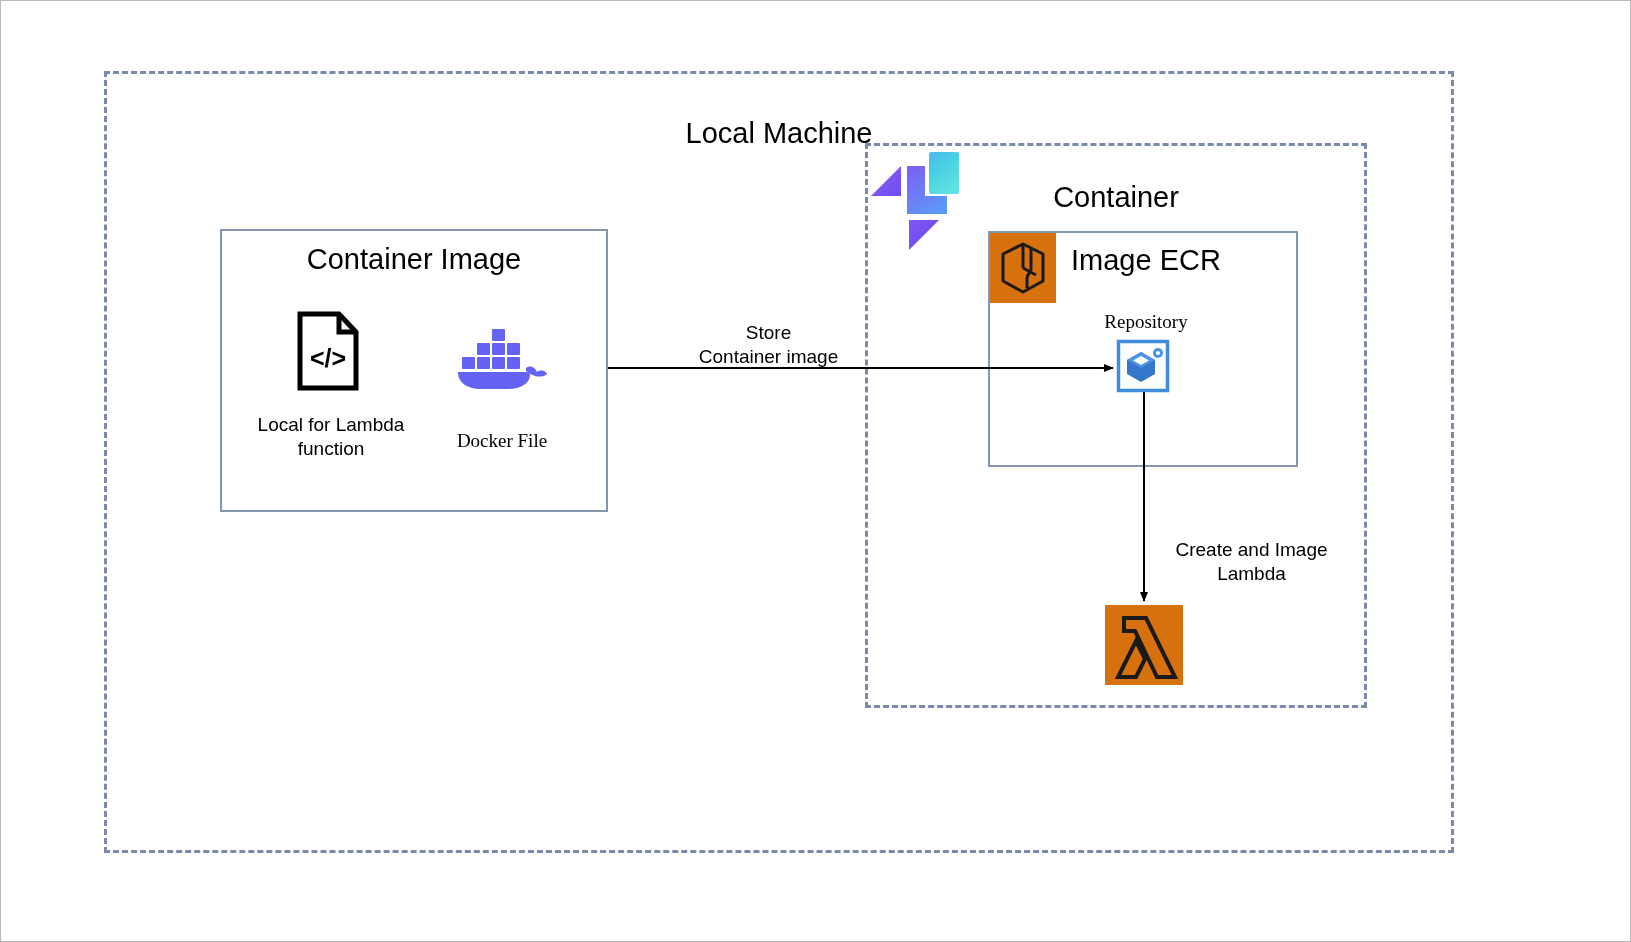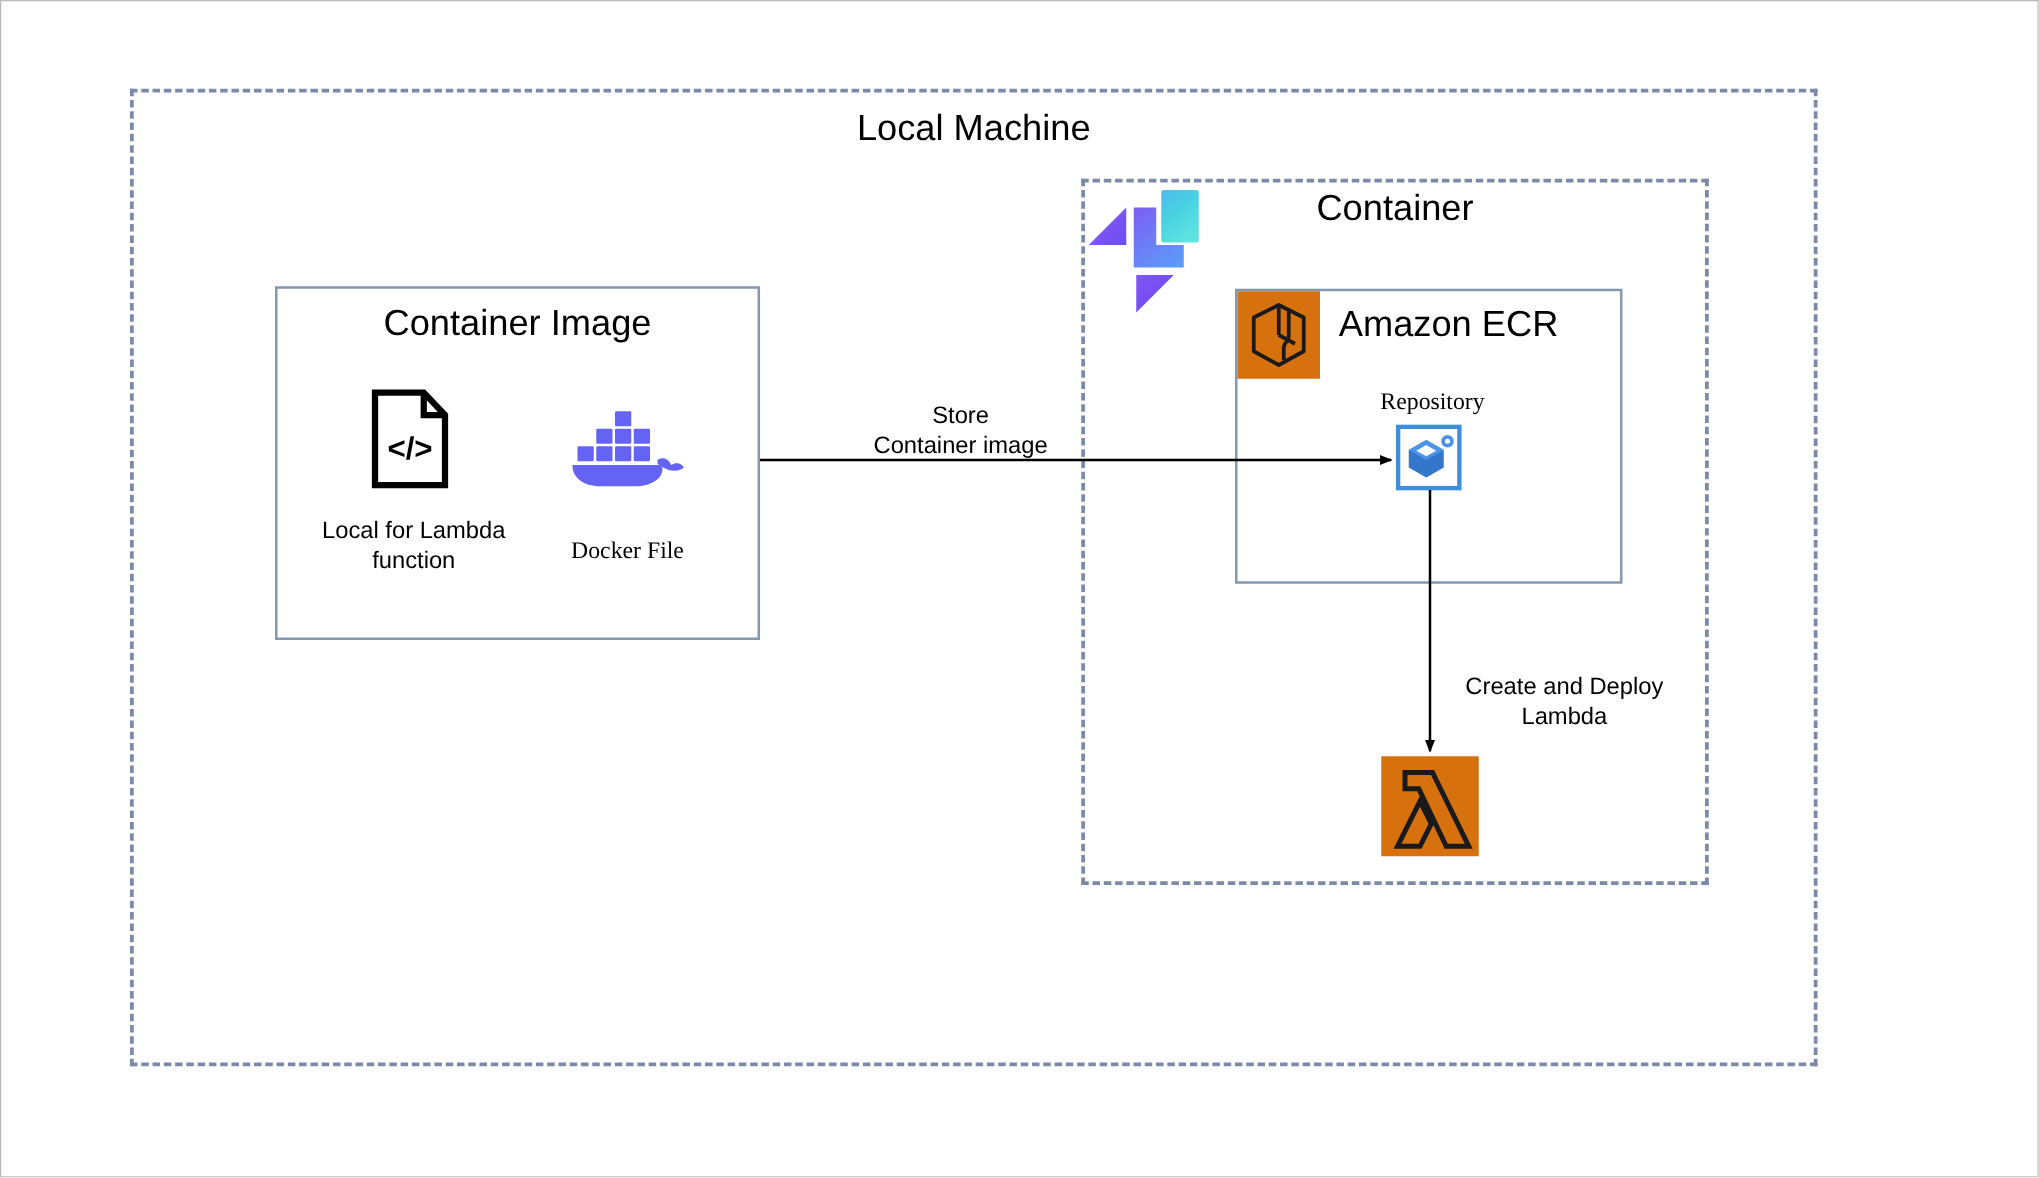--- a/index.html
+++ b/index.html
@@ -21,20 +21,21 @@
   .dashed-box {
     border: 3px dashed #7b8aa8;
     background: transparent;
   }
   .boundary-title {
     position: absolute;
     text-align: center;
     color: #000000;
     font-weight: 400;
     white-space: nowrap;
+    margin-top: 30px;
   }
 
   
   .solid-box {
     border: 2px solid #8497b0;
     background: #ffffff;
   }
 
   .label {
     position: absolute;
@@ -131,21 +132,21 @@
       <rect x="0" y="0" width="66" height="70" fill="#d6710d"></rect>
       <g fill="none" stroke="#1a1a1a" stroke-width="3" stroke-linejoin="round">
         <path d="M 33 11 L 53 21 L 53 48 L 33 59 L 13 48 L 13 21 Z"></path>
         <path d="M 33 11 L 33 35"></path>
         <path d="M 41 16 L 41 36 C 41 40 37 41 37 45 L 37 55"></path>
         <path d="M 33 35 L 46 42"></path>
       </g>
     </svg>
   </div>
 
-  <div class="label t-big" style="left:1070px; top:241px; width:220px; text-align:left;">Amazon ECR</div>
+  <div class="label t-big" style="left:1070px; top:241px; width:220px; text-align:left;">Image ECR</div>
 
   <div class="label t-small" style="left:1060px; top:309px; width:170px;font-family:Liberation Serif, serif;">Repository</div>
 
   <div class="abs" style="left:1116px; top:339px; width:52px; height:52px;">
     <svg width="52" height="52" viewBox="0 0 52 52">
       <rect x="1.5" y="1.5" width="49" height="49" fill="#ffffff" stroke="#3f8ede" stroke-width="3.5"></rect>
       <g fill="#3476c9">
         <path d="M 24 12 L 38 20 L 38 34 L 24 42 L 10 34 L 10 20 Z"></path>
       </g>
       <path d="M 24 12 L 38 20 L 24 28 L 10 20 Z" fill="#4a93e8"></path>
@@ -173,16 +174,16 @@
     </defs>
 
     <line x1="607" y1="367" x2="1112" y2="367" stroke="#000000" stroke-width="2" marker-end="url(#arrowHead)"></line>
 
     <line x1="1143" y1="391" x2="1143" y2="600" stroke="#000000" stroke-width="2" marker-end="url(#arrowHead)"></line>
   </svg>
 
   <div class="label t-small" style="left:660px; top:320px; width:215px;">Store
 Container image</div>
 
-  <div class="label t-small" style="left:1163px; top:537px; width:175px;">Create and Deploy
+  <div class="label t-small" style="left:1163px; top:537px; width:175px;">Create and Image
 Lambda</div>
 
 </div>
 
 </body></html>

